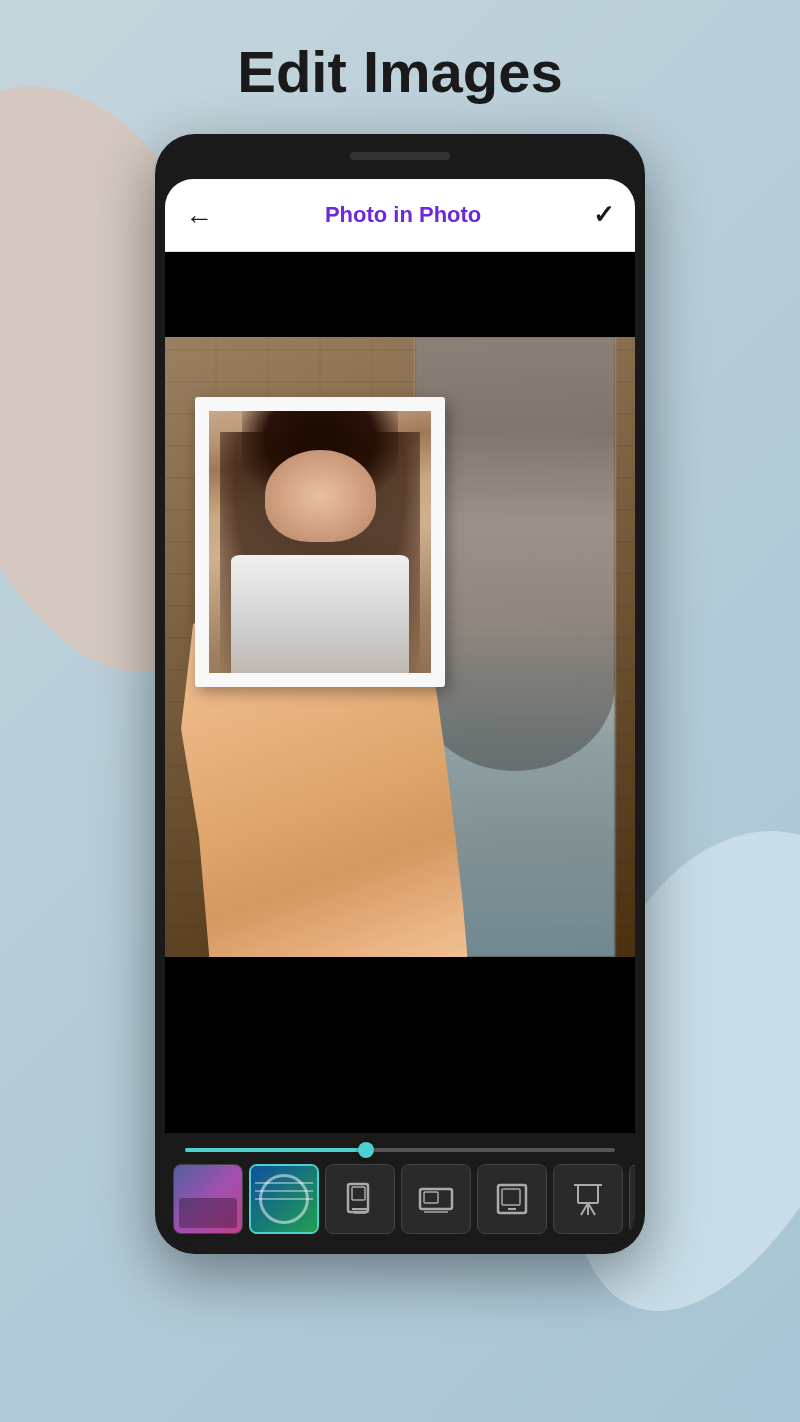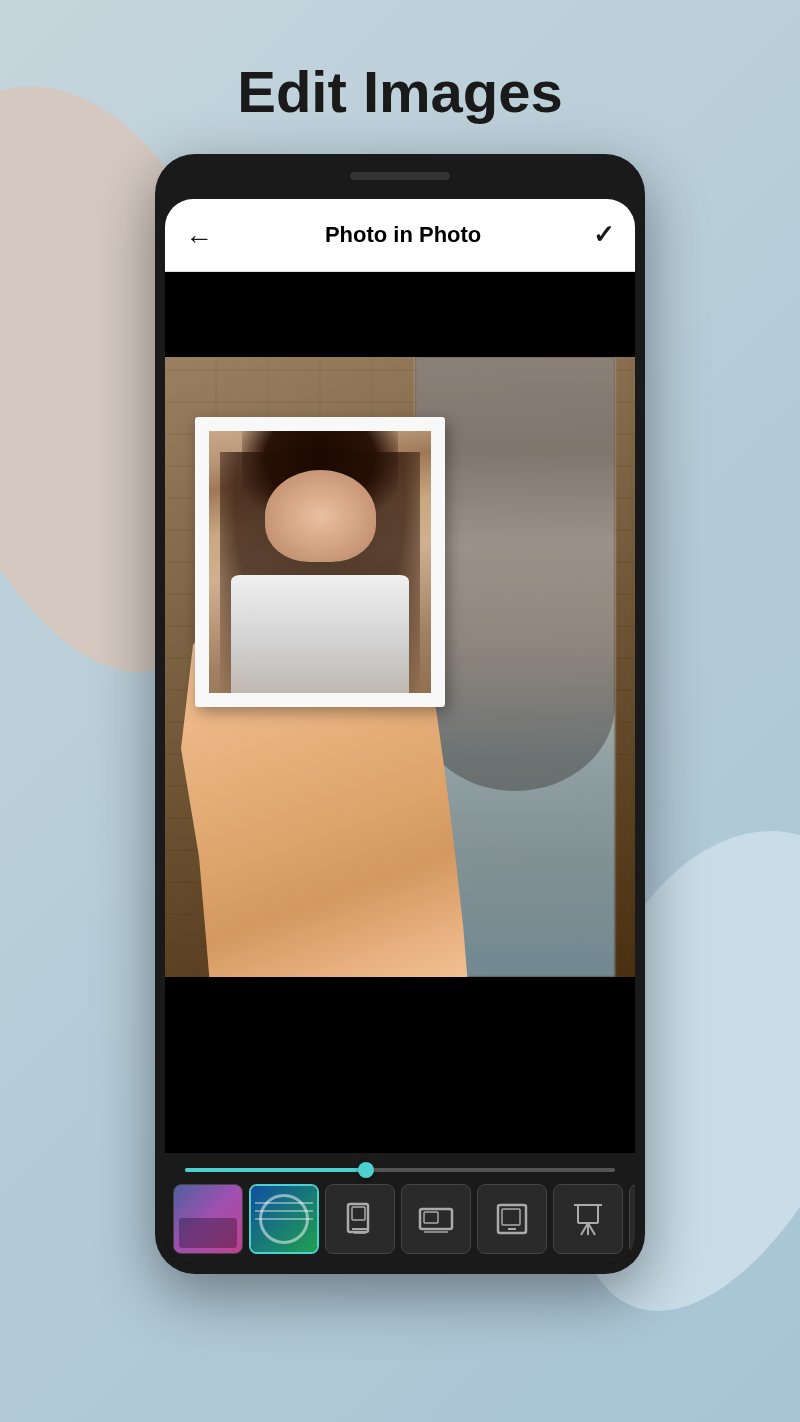--- a/index.html
+++ b/index.html
@@ -54,21 +54,20 @@
       align-items: center;
       width: 100%;
       height: 100%;
     }
 
     
     .header-section {
       text-align: center;
       padding-top: 40px;
       margin-bottom: 20px;
-      margin-top: 20px;
     }
     .main-title {
       font-size: 58px;
       font-weight: 900;
       color: #1a1a1a;
       line-height: 1.1;
     }
     .sub-title {
       font-size: 36px;
       font-weight: 700;
@@ -126,21 +125,21 @@
     }
     .app-topbar .back-btn {
       font-size: 28px;
       font-weight: bold;
       color: #1a1a1a;
       cursor: pointer;
     }
     .app-topbar .title {
       font-size: 22px;
       font-weight: 700;
-      color: #000000;
+      color: #6d28d9;
     }
     .app-topbar .check-btn {
       font-size: 26px;
       font-weight: bold;
       color: #1a1a1a;
       cursor: pointer;
     }
 
     
     .image-area {

